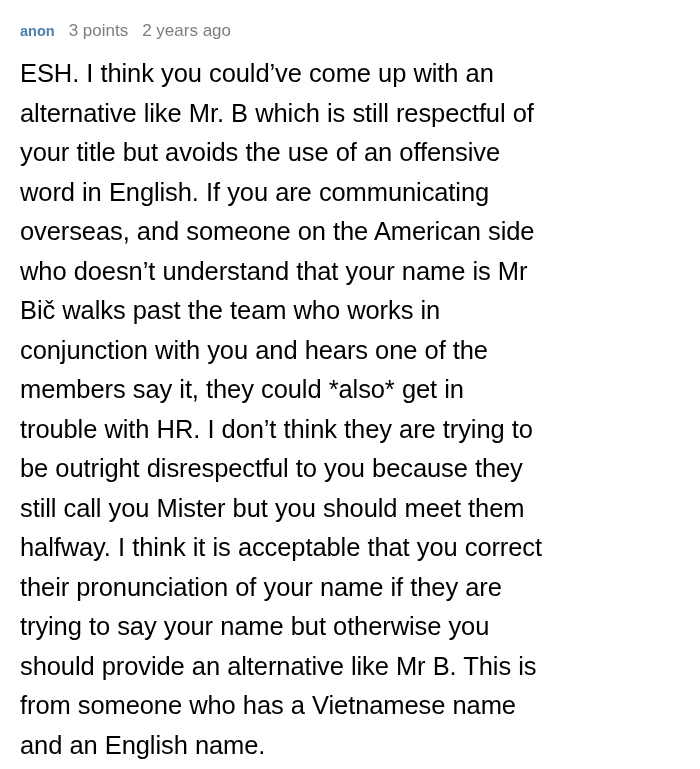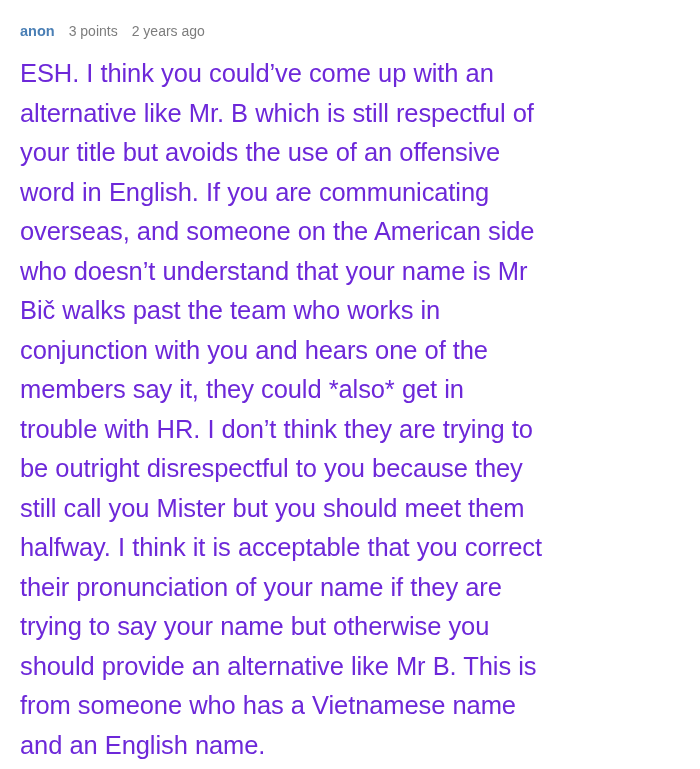--- a/index.html
+++ b/index.html
@@ -31,24 +31,24 @@
   }
   .meta .author {
     color: #4a7fb5;
     font-weight: bold;
     font-size: 14.5px;
   }
   .meta .points,
   .meta .age {
     color: #7d7d7d;
     font-weight: normal;
-    font-size: 14px;
+    font-size: 17px;
   }
   .body-text {
-    color: #6d28d9;
+    color: #000000;
     font-size: 25.5px;
     line-height: 39.5px;
     letter-spacing: -0.1px;
     word-spacing: 0.2px;
     text-align: left;
   }
 </style>
 </head>
 <body>
 

